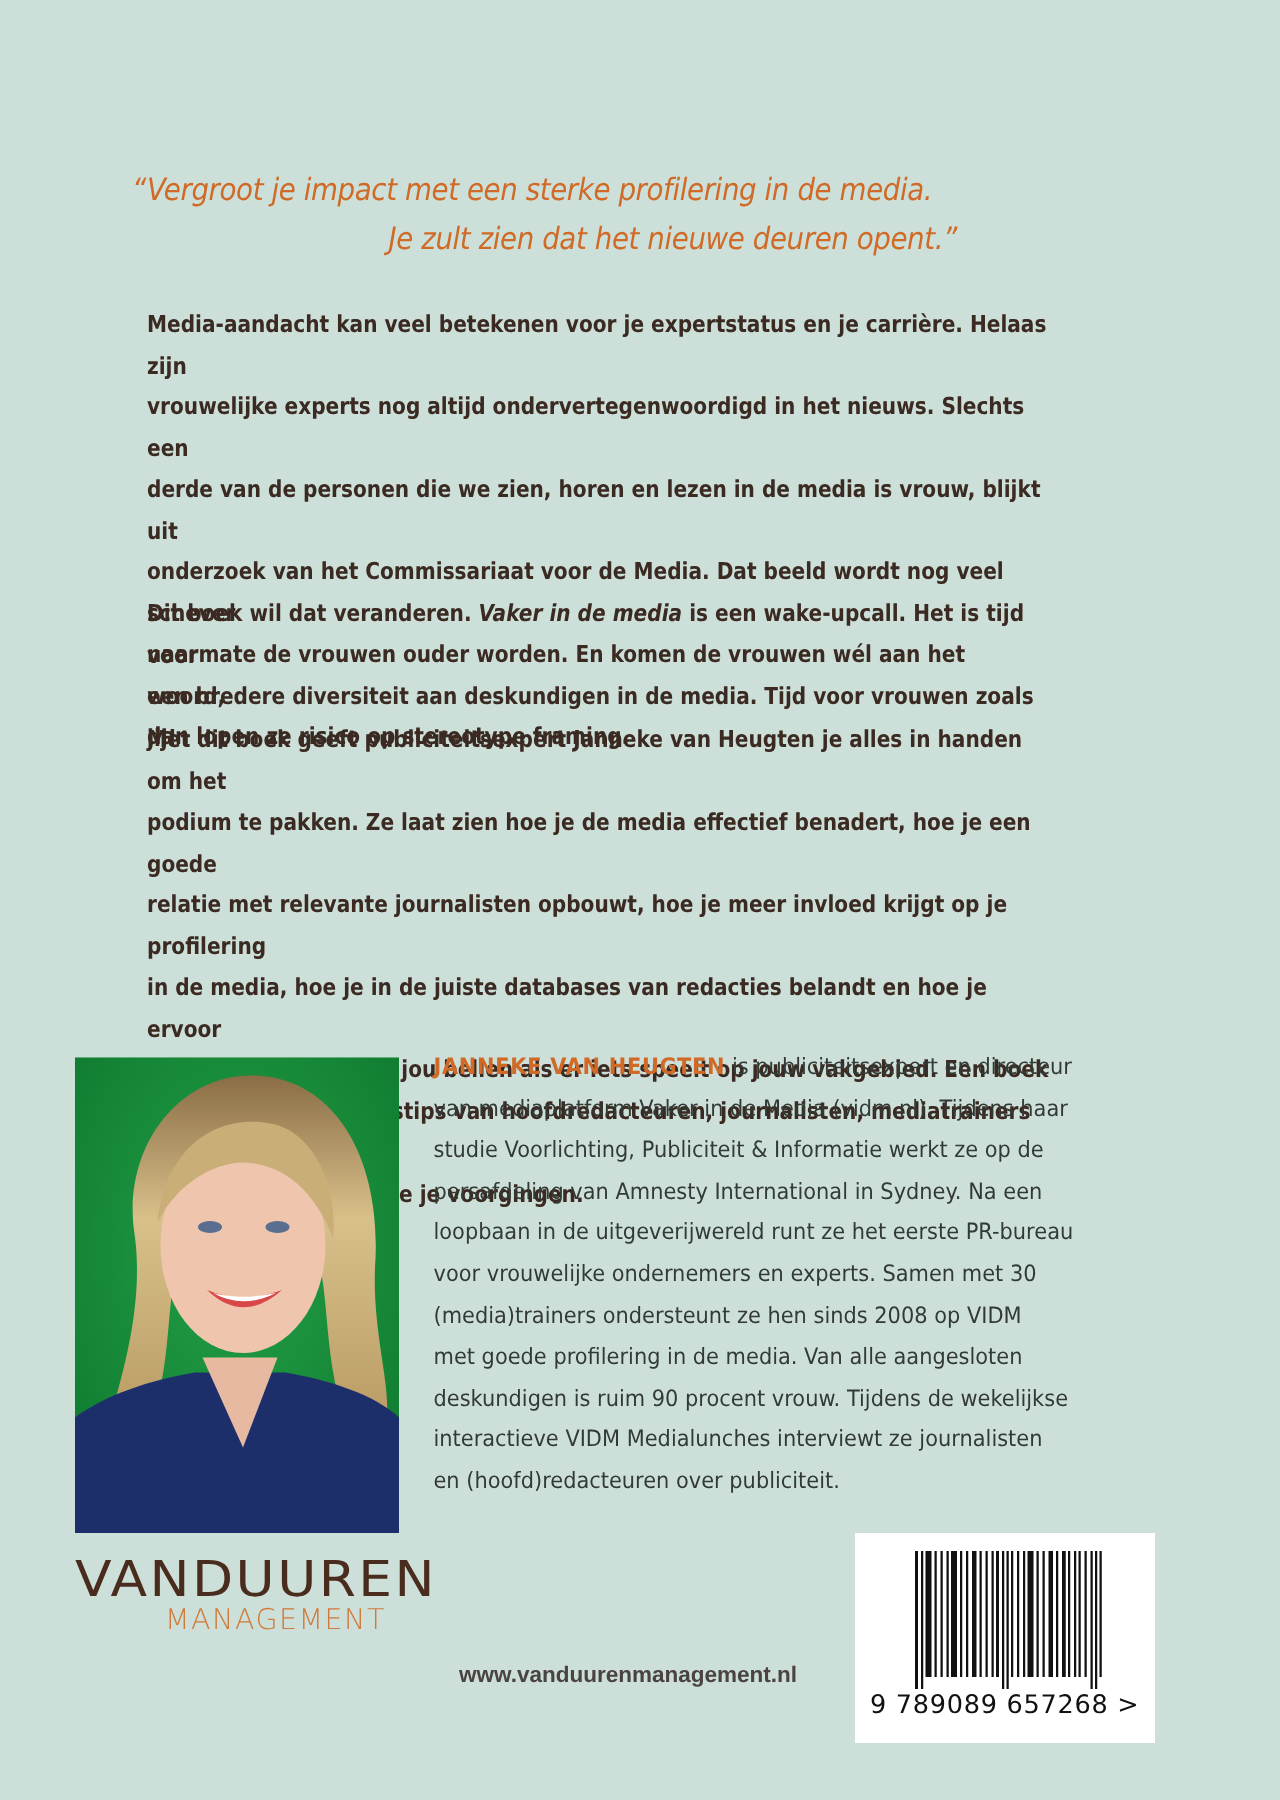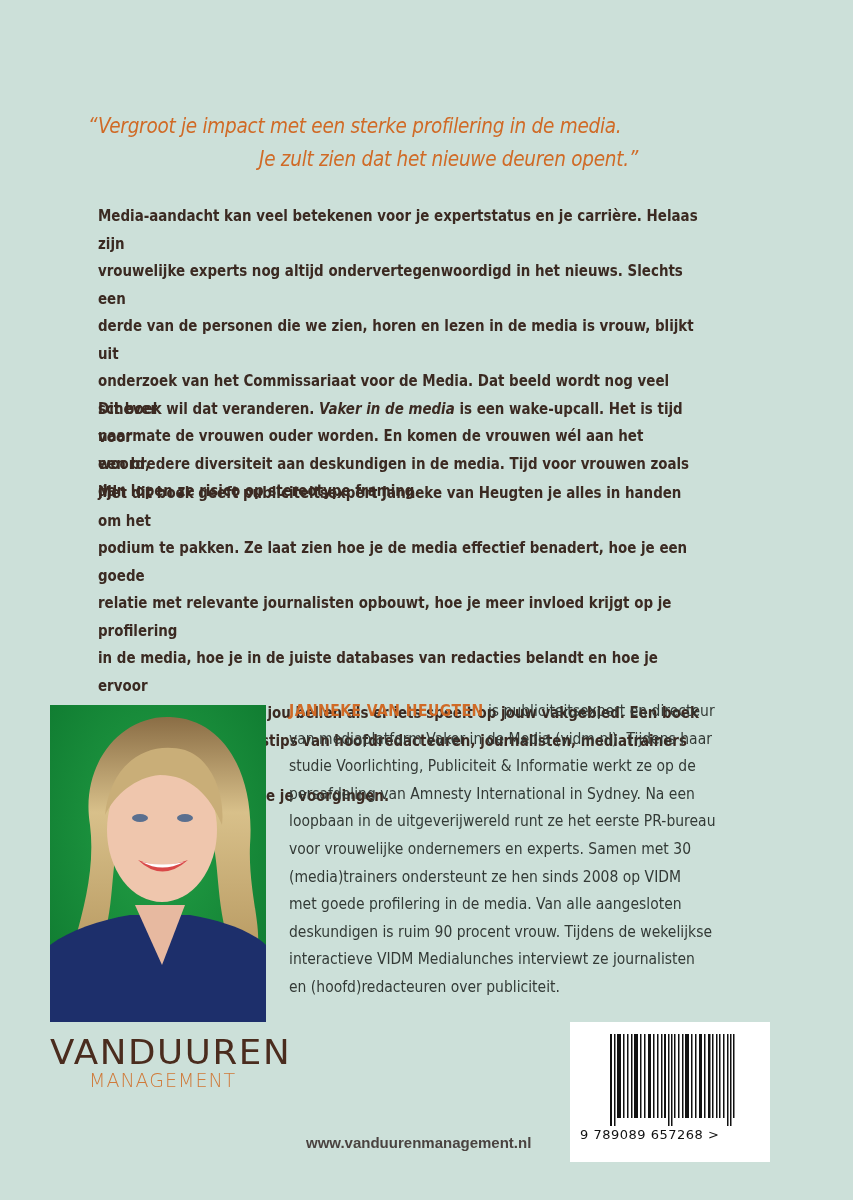--- a/index.html
+++ b/index.html
@@ -80,21 +80,21 @@
     width: 200px;
     height: 140px;
     background: #ffffff;
   }
   .barcode-box svg { position: absolute; left: 0; top: 0; }
   .isbn {
     position: absolute;
     left: 10px;
     top: 105px;
     font-family: "DejaVu Sans", sans-serif;
-    font-size: 13px;
+    font-size: 17px;
     color: #111;
     letter-spacing: 0.5px;
   }
 
   .logo {
     position: absolute;
     left: 50px;
     top: 1036px;
   }
   .logo-main {
@@ -107,27 +107,27 @@
     transform: scaleX(1.08);
     transform-origin: left top;
   }
   .logo-sub {
     font-family: "DejaVu Sans", sans-serif;
     font-size: 19px;
     color: #d07a3a;
     letter-spacing: 1px;
     line-height: 20px;
     padling-left: 0;
-    margin-left: 39px;
+    margin-left: 60px;
     font-weight: 300;
   }
   .website {
     position: absolute;
     left: 306px;
-    top: 1134px;
+    top: 1108px;
     font-family: "Liberation Sans", sans-serif;
     font-weight: bold;
     font-size: 15px;
     color: #4a4340;
   }
 </style>
 </head>
 <body>
 
 <div class="quote">

